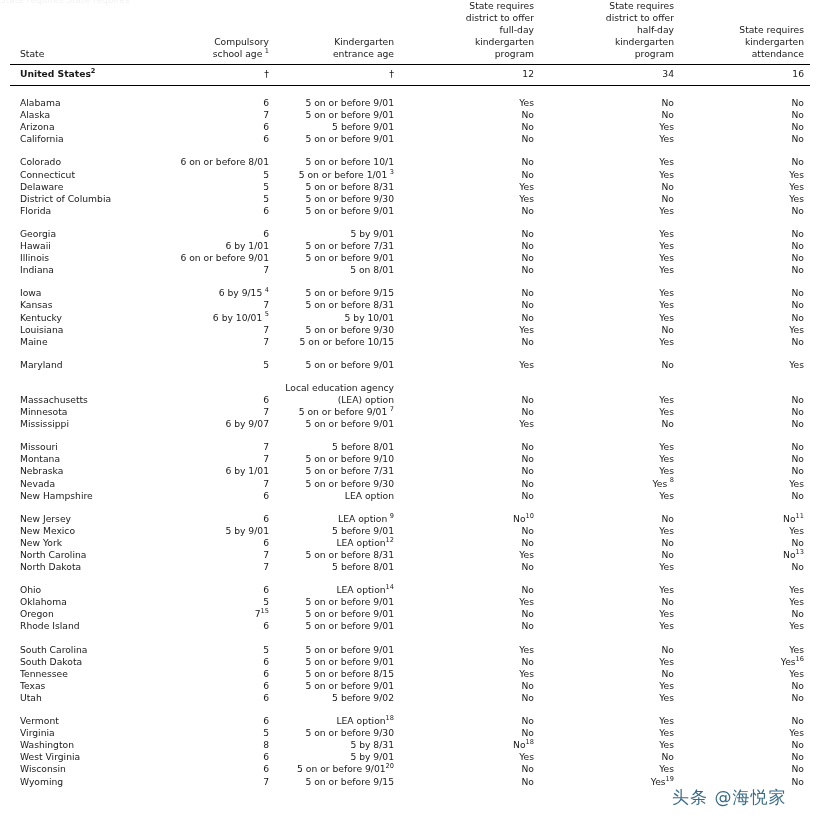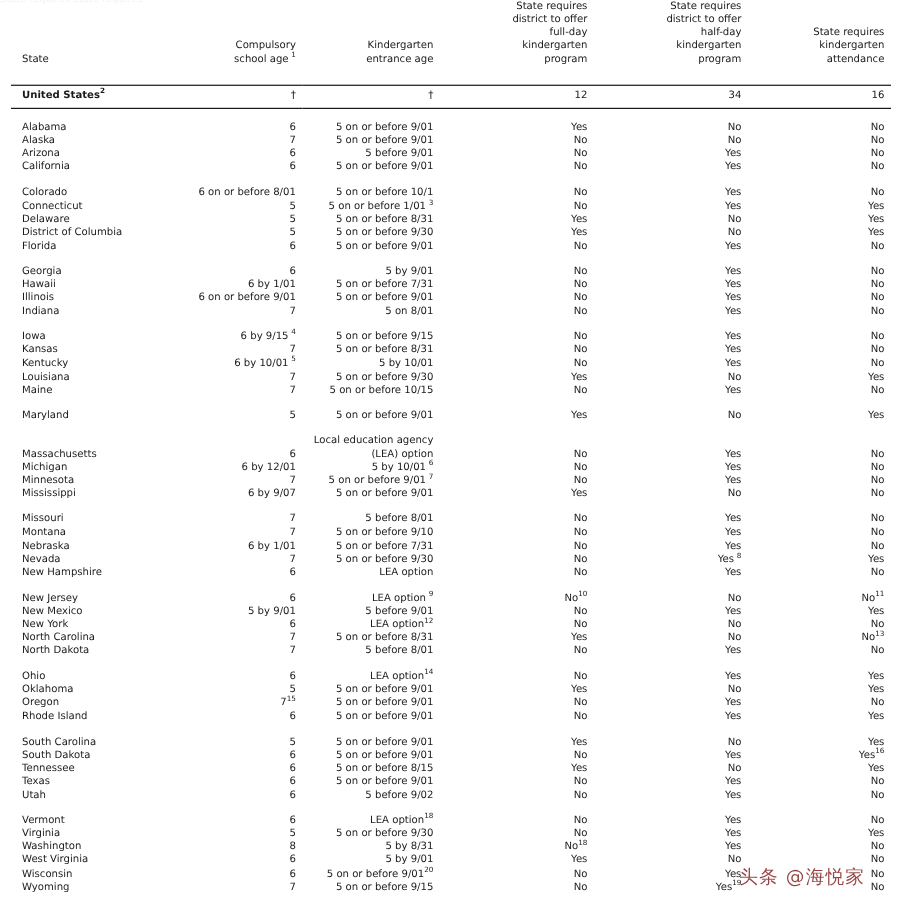--- a/index.html
+++ b/index.html
@@ -44,21 +44,21 @@
     vertical-align: bottom;
     padding: 0;
     font-weight: normal;
   }
 
   .hdr-cell {
     font-size: 9.2px;
     line-height: 12px;
     text-align: right;
     padding-right: 6px;
-    padding-bottom: 16px;
+    padding-bottom: 3px;
     white-space: pre-line;
     color: #1a1a1a;
   }
   .hdr-cell.state-hdr {
     text-align: left;
     padding-left: 10px;
     padding-right: 0;
   }
 
   tr.rule-row td {
@@ -135,21 +135,21 @@
     position: absolute;
     top: -5px;
   }
 
   #watermark {
     position: absolute;
     left: 672px;
     top: 786px;
     font-size: 17px;
     font-family: "DejaVu Sans", "Liberation Sans", sans-serif;
-    color: #7f1d1d;
+    color: #0c4a6e;
     opacity: 0.82;
     letter-spacing: 1px;
     white-space: nowrap;
     pointer-events: none;
   }
 </style>
 </head>
 <body>
 
 <div id="clipped-strip">
@@ -383,28 +383,20 @@
         </tr>
         <tr>
           <td class="state-name"><span>Massachusetts</span></td>
           <td><span>6</span></td>
           <td><span>(LEA) option</span></td>
           <td><span>No</span></td>
           <td><span>Yes</span></td>
           <td><span>No</span></td>
         </tr>
         <tr>
-          <td class="state-name"><span>Michigan</span></td>
-          <td><span>6 by 12/01</span></td>
-          <td><span>5 by 10/01</span><span class="sup spaced">6</span></td>
-          <td><span>No</span></td>
-          <td><span>Yes</span></td>
-          <td><span>No</span></td>
-        </tr>
-        <tr>
           <td class="state-name"><span>Minnesota</span></td>
           <td><span>7</span></td>
           <td><span>5 on or before 9/01</span><span class="sup spaced">7</span></td>
           <td><span>No</span></td>
           <td><span>Yes</span></td>
           <td><span>No</span></td>
         </tr>
         <tr>
           <td class="state-name"><span>Mississippi</span></td>
           <td><span>6 by 9/07</span></td>

